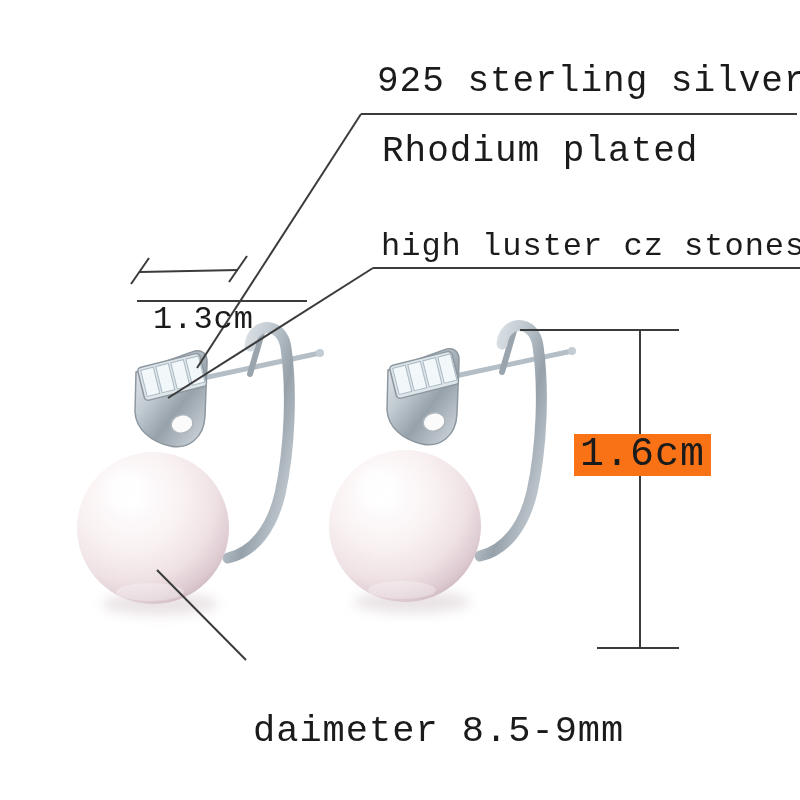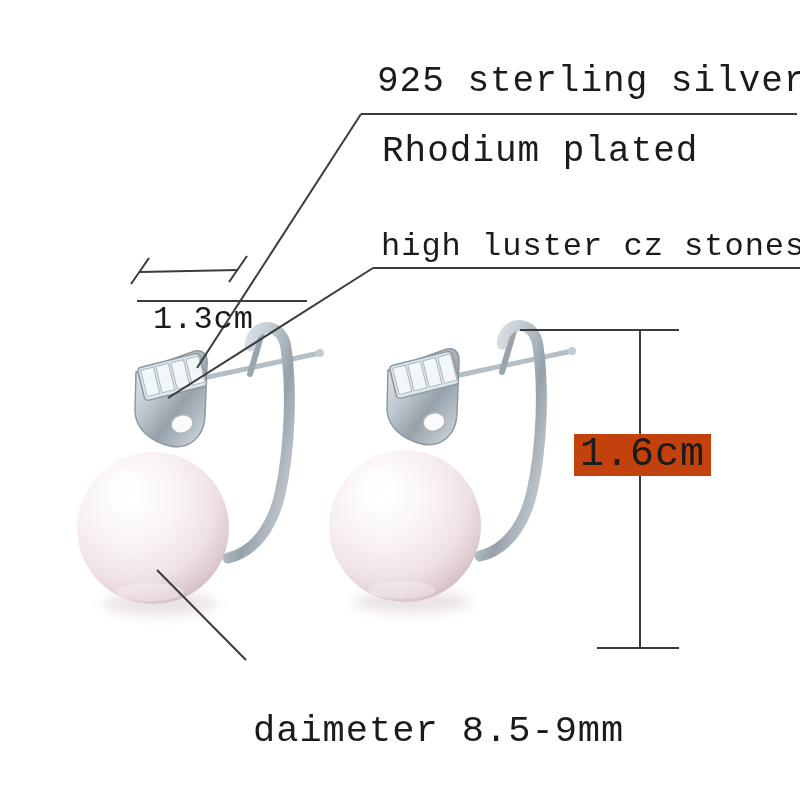--- a/index.html
+++ b/index.html
@@ -19,21 +19,21 @@
     line-height:1.05;
     color:#1b1b1b;
     letter-spacing:1px;
   }
   .lbl-sterling{left:377px;top:63px;font-size:36px;}
   .lbl-rhodium{left:382px;top:133px;font-size:36px;}
   .lbl-cz{left:381px;top:230px;font-size:32px;}
   .lbl-w{left:153px;top:303px;font-size:32px;}
   .lbl-h{
     left:574px;top:434px;font-size:40px;
-    background:#c2410c;padding:0 6px;
+    background:#f97316;padding:0 6px;
   }
   .lbl-pearls{left:249px;top:652px;font-size:29px;}
   .lbl-diameter{left:253px;top:712px;font-size:37px;}
 </style>
 </head>
 <body>
 
 <div class="canvas">
 
   <svg class="art" width="800" height="800" viewBox="0 0 800 800">

